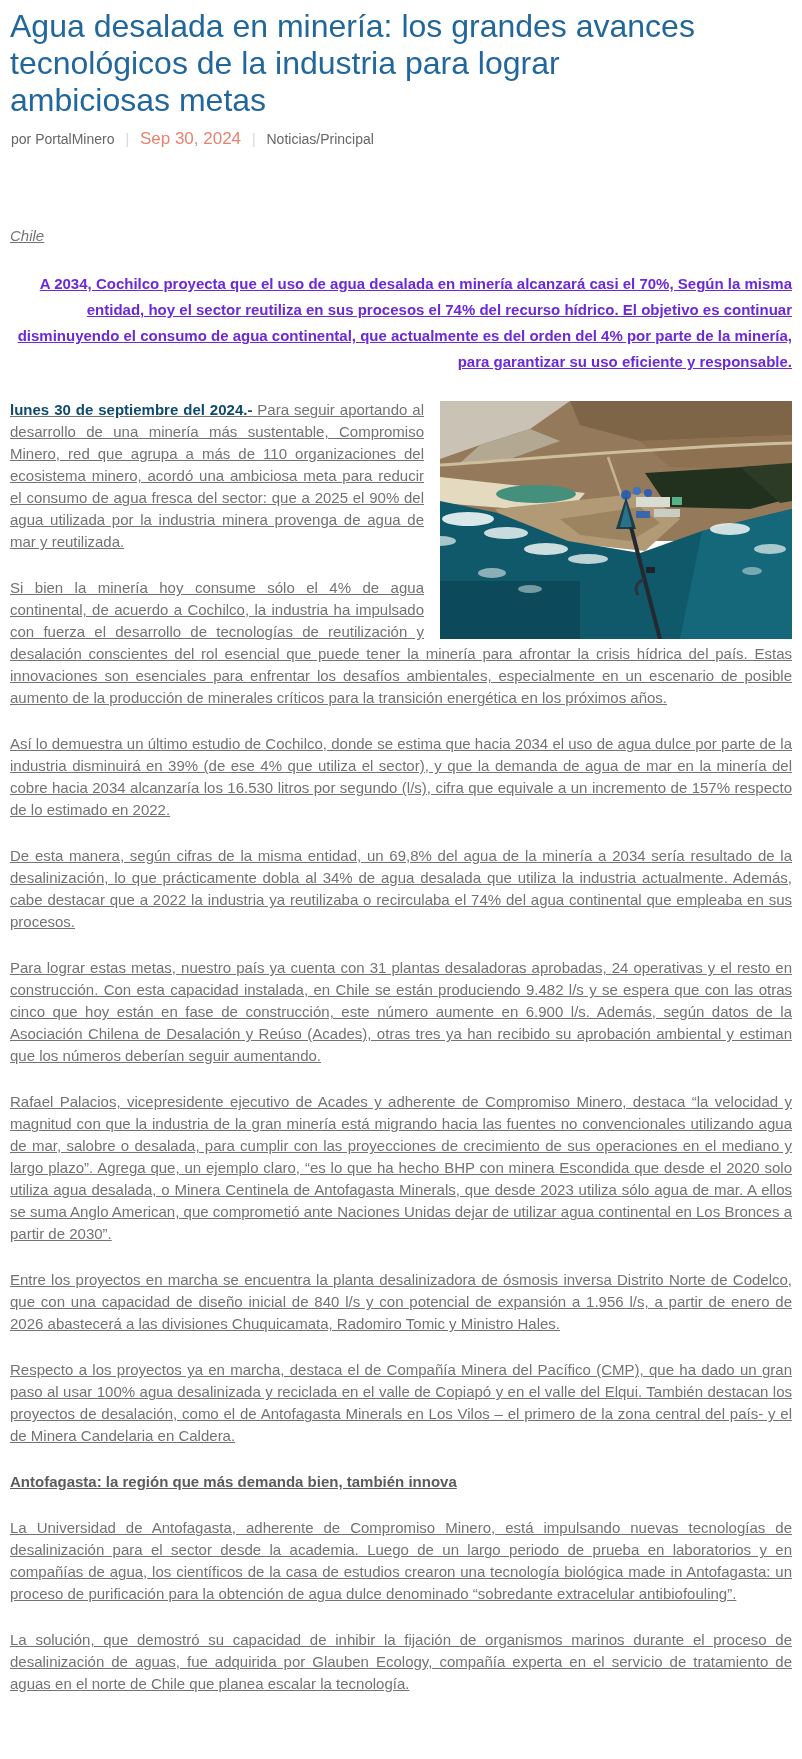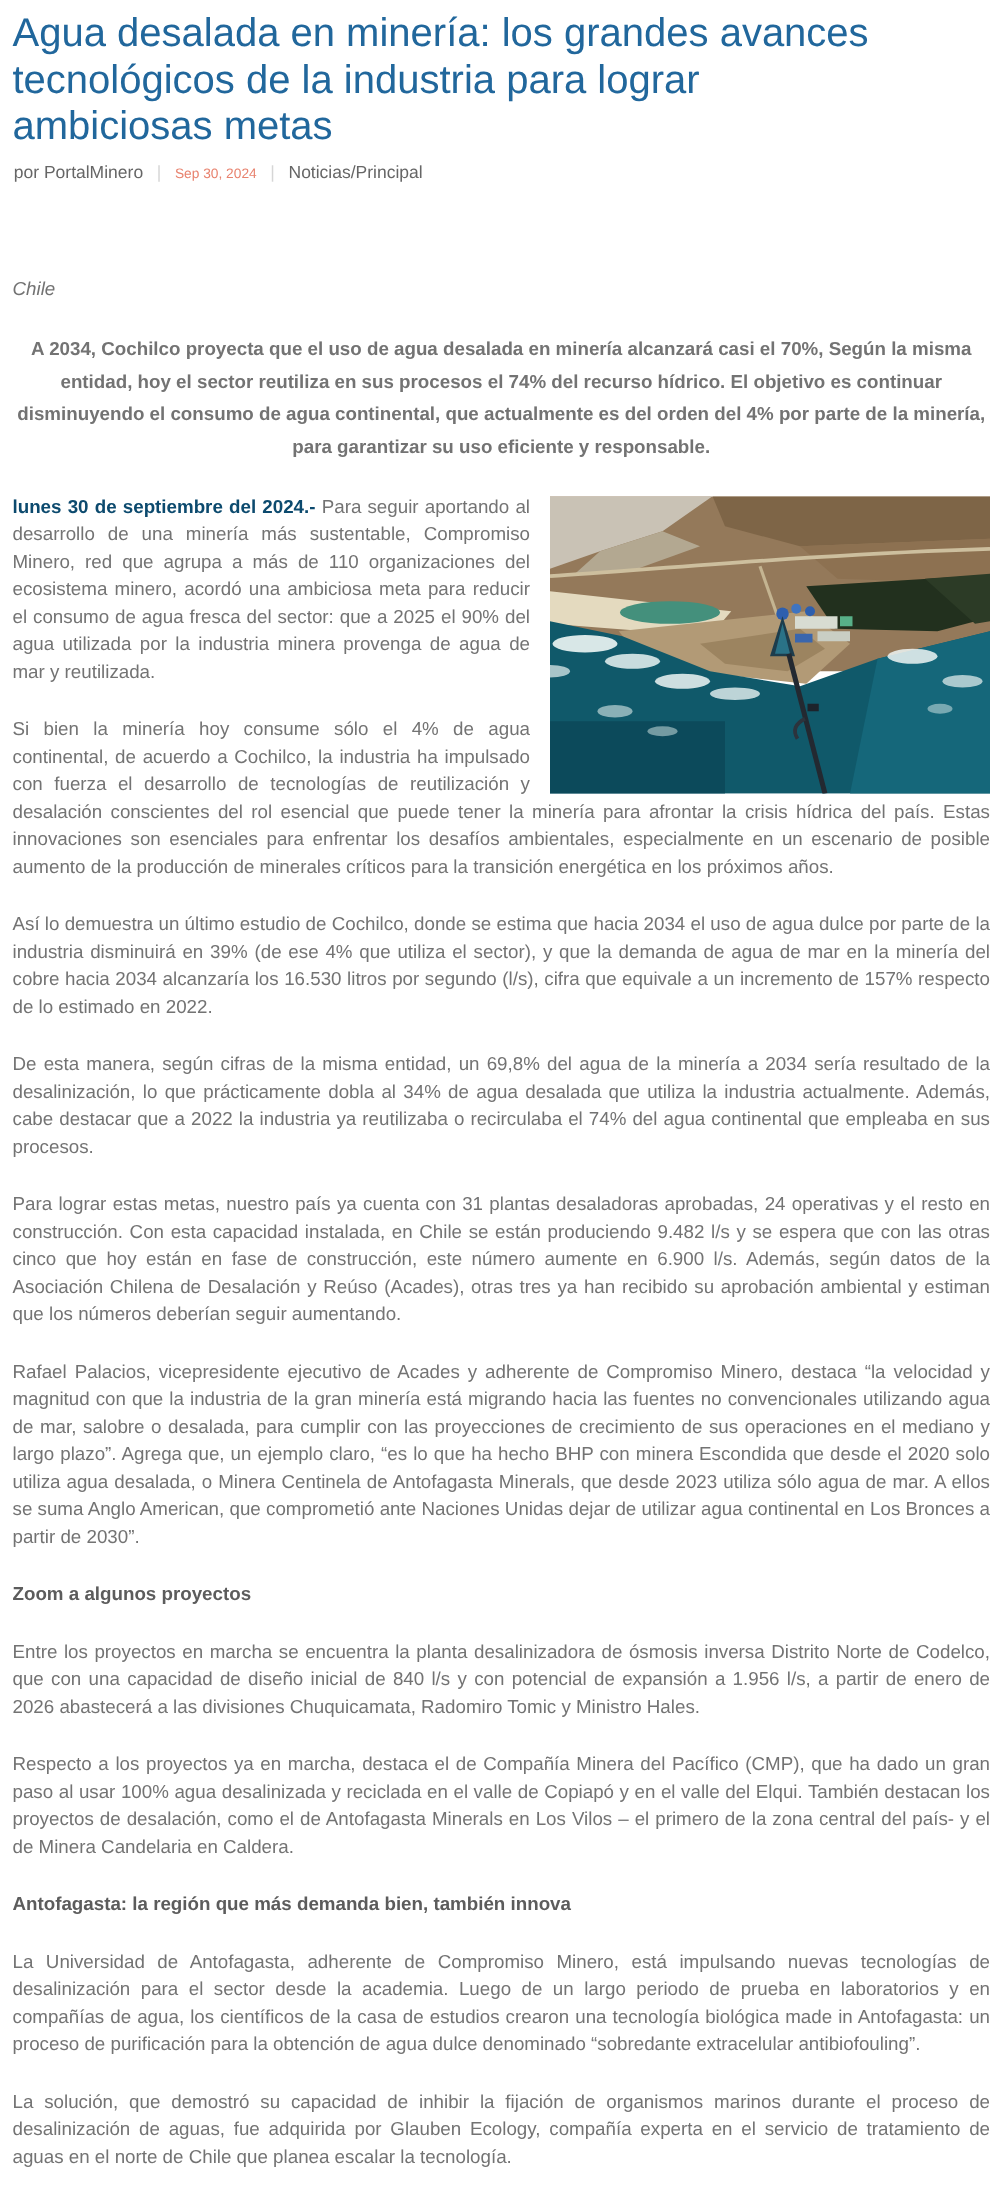--- a/index.html
+++ b/index.html
@@ -20,34 +20,34 @@
     letter-spacing: 0;
   }
 
   .post-meta {
     font-size: 14px;
     color: #666666;
     margin: 0 0 0 1px;
   }
   .post-meta a { color: #666666; text-decoration: none; cursor: pointer; text-align: right; }
   .post-meta .sep { color: #d6d6d6; padding: 0 7px; }
-  .post-meta .date { color: #e8826e; font-size: 11px; }
+  .post-meta .date { color: #e8826e; font-size: 17px; }
 
   .content {
     margin-top: 76px;
     font-size: 15px;
     line-height: 22px;
     color: #737373;
   }
-  .content p { margin: 0 0 24px 0; text-align: justify; }
+  .content p { margin: 0 0 24px 0; text-align: justify; text-decoration: underline; }
   .content p.location { font-style: italic; text-align: left; }
   .content p.lead {
     font-weight: bold;
-    color: #737373;
-    text-align: center;
+    color: #6d28d9;
+    text-align: right;
     line-height: 26px;
   }
   .content p.subhead {
     font-weight: bold;
     color: #5c5c5c;
     text-align: left;
   }
   .content p strong { color: #0c4a6e; }
   .content p:last-child { margin-bottom: 0; }
 
@@ -140,21 +140,20 @@
     <p>Si bien la minería hoy consume sólo el 4% de agua continental, de acuerdo a Cochilco,  la industria ha impulsado con fuerza el desarrollo de tecnologías de reutilización y desalación conscientes del rol esencial que puede tener la minería para afrontar la crisis hídrica del país. Estas innovaciones son esenciales para enfrentar los desafíos ambientales, especialmente en un escenario de posible aumento de la producción de minerales críticos para la transición energética en los próximos años.</p>
 
     <p>Así lo demuestra un último estudio de Cochilco, donde se estima que hacia 2034 el uso de agua dulce por parte de la industria disminuirá en 39% (de ese 4% que utiliza el sector), y que la demanda de agua de mar en la minería del cobre hacia 2034 alcanzaría los 16.530 litros por segundo (l/s), cifra que equivale a un incremento de 157% respecto de lo estimado en 2022.</p>
 
     <p>De esta manera, según cifras de la misma entidad, un 69,8% del agua de la minería a 2034 sería resultado de la desalinización, lo que prácticamente dobla al 34% de agua desalada que utiliza la industria actualmente. Además, cabe destacar que a 2022 la industria ya reutilizaba o recirculaba el 74% del agua continental que empleaba en sus procesos.</p>
 
     <p>Para lograr estas metas, nuestro país ya cuenta con 31 plantas desaladoras aprobadas, 24 operativas y el resto en construcción. Con esta capacidad instalada, en Chile se están produciendo 9.482 l/s y se espera que con las otras cinco que hoy están en fase de construcción, este número aumente en 6.900 l/s. Además, según datos de la Asociación Chilena de Desalación y Reúso (Acades), otras tres ya han recibido su aprobación ambiental y estiman que los números deberían seguir aumentando.</p>
 
     <p>Rafael Palacios, vicepresidente ejecutivo de Acades y adherente de Compromiso Minero, destaca “la velocidad y magnitud con que la industria de la gran minería está migrando hacia las fuentes no convencionales utilizando agua de mar, salobre o desalada, para cumplir con las proyecciones de crecimiento de sus operaciones en el mediano y largo plazo”. Agrega que, un ejemplo claro, “es lo que ha hecho BHP con minera Escondida que desde el 2020 solo utiliza agua desalada, o Minera Centinela de Antofagasta Minerals, que desde 2023 utiliza sólo agua de mar. A ellos se suma Anglo American, que comprometió ante Naciones Unidas dejar de utilizar agua continental en Los Bronces a partir de 2030”.</p>
 
-    <p class="subhead">Zoom a algunos proyectos</p>
 
     <p>Entre los proyectos en marcha se encuentra la planta desalinizadora de ósmosis inversa Distrito Norte de Codelco, que con una capacidad de diseño inicial de 840 l/s y con potencial de expansión a 1.956 l/s, a partir de enero de 2026 abastecerá a las divisiones Chuquicamata, Radomiro Tomic y Ministro Hales.</p>
 
     <p>Respecto a los proyectos ya en marcha, destaca el de Compañía Minera del Pacífico (CMP), que ha dado un gran paso al usar 100% agua desalinizada y reciclada en el valle de Copiapó y en el valle del Elqui. También destacan los proyectos de desalación, como el de Antofagasta Minerals en Los Vilos – el primero de la zona central del país- y el de Minera Candelaria en Caldera.</p>
 
     <p class="subhead">Antofagasta: la región que más demanda bien, también innova</p>
 
 
     <p>La Universidad de Antofagasta, adherente de Compromiso Minero, está impulsando nuevas tecnologías de desalinización para el sector desde la academia. Luego de un largo periodo de prueba en laboratorios y en compañías de agua, los científicos de la casa de estudios crearon una tecnología biológica made in Antofagasta: un proceso de purificación para la obtención de agua dulce denominado “sobredante extracelular antibiofouling”.</p>
 

